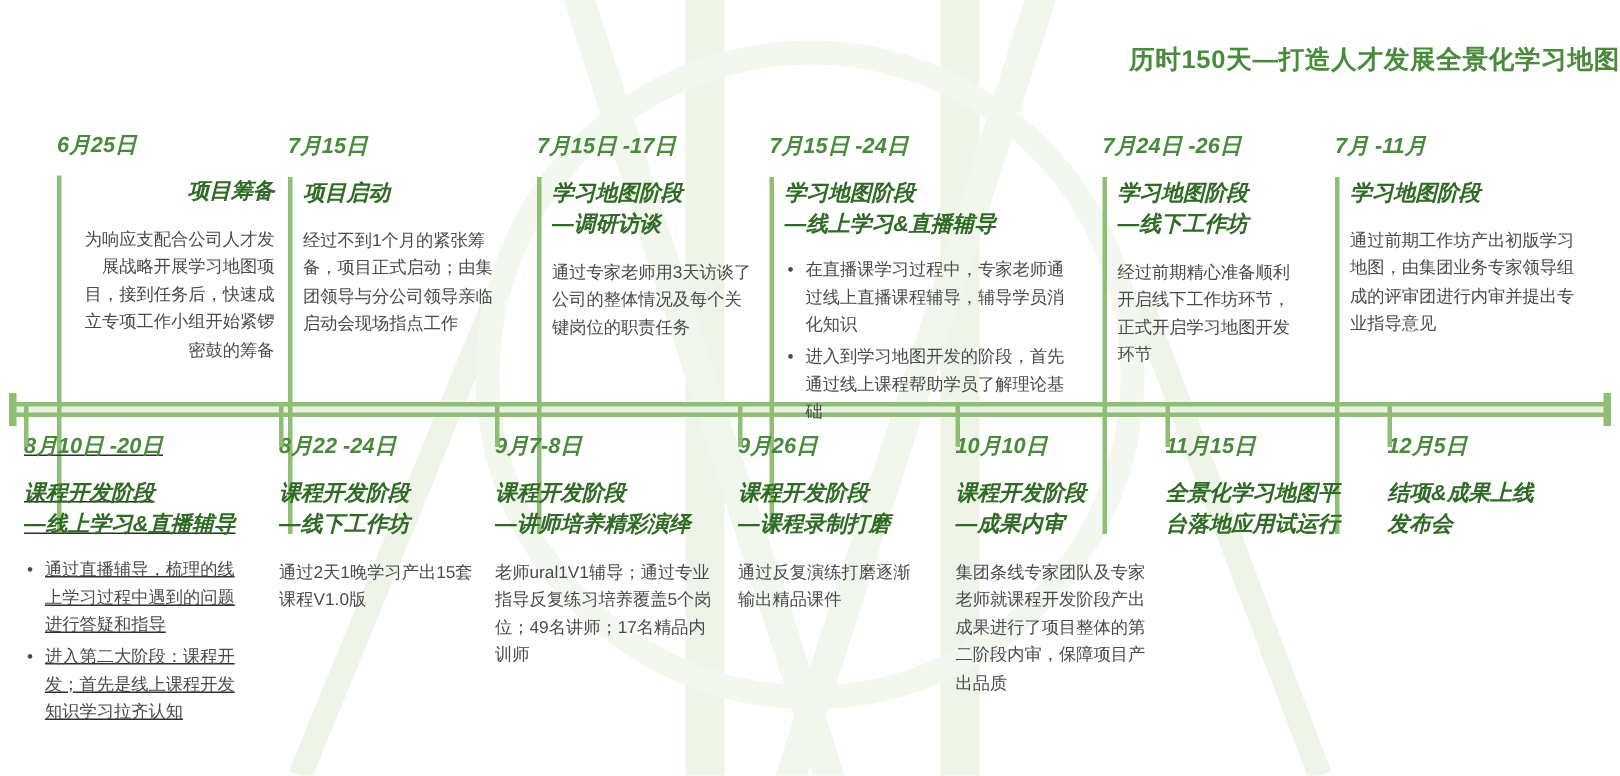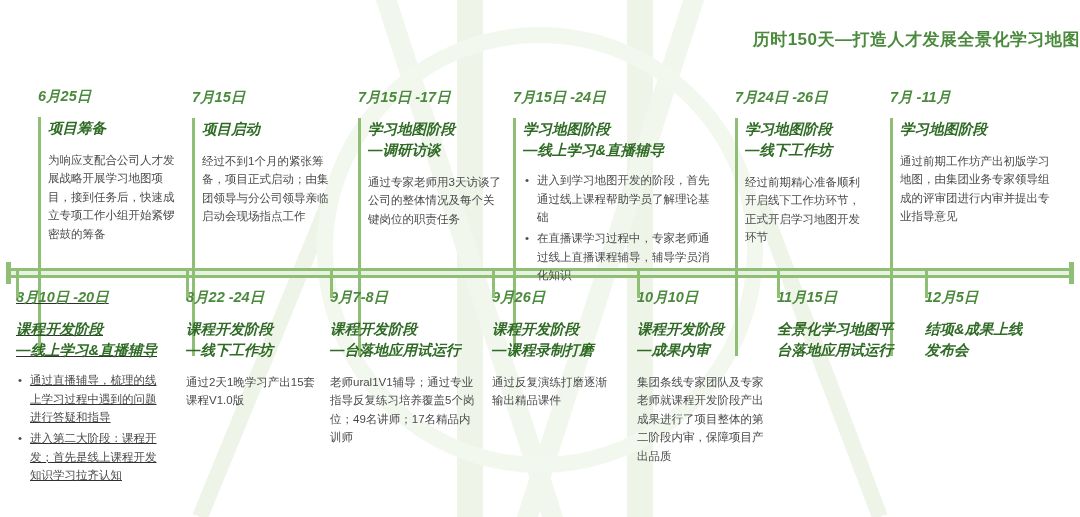--- a/index.html
+++ b/index.html
@@ -143,21 +143,21 @@
   <div id="axis-inner"></div>
 </div>
 <div class="axis-cap" id="axis-cap-left"></div>
 <div class="axis-cap" id="axis-cap-right"></div>
 
 <div class="node node-top" style="left:38px; top:87px; width:145px; height:180px;">
   <div class="stem" style="top:30px; height:238px;"></div>
   <div style="padding-left:0px;">
     <div class="date">6月25日</div>
   </div>
-  <div style="padding-left:10px;">
+  <div style="padding-left:10px;text-align:right;">
     <div class="head">
       <span>项目筹备</span>
     </div>
     <p class="body">为响应支配合公司人才发展战略开展学习地图项目，接到任务后，快速成立专项工作小组开始紧锣密鼓的筹备</p>
   </div>
 </div>
 
 <div class="node node-top" style="left:192px; top:88px; width:140px; height:180px;">
   <div class="stem" style="top:30px; height:238px;"></div>
   <div class="date">7月15日</div>
@@ -183,22 +183,22 @@
 
 <div class="node node-top" style="left:513px; top:88px; width:200px; height:180px;">
   <div class="stem" style="top:30px; height:238px;"></div>
   <div class="date">7月15日 -24日</div>
   <div style="padding-left:10px;">
     <div class="head">
       <span>学习地图阶段</span>
       <span class="line2">—线上学习&amp;直播辅导</span>
     </div>
     <ul class="body">
+      <li>在直播课学习过程中，专家老师通过线上直播课程辅导，辅导学员消化知识</li>
       <li>进入到学习地图开发的阶段，首先通过线上课程帮助学员了解理论基础</li>
-      <li>在直播课学习过程中，专家老师通过线上直播课程辅导，辅导学员消化知识</li>
     </ul>
   </div>
 </div>
 
 <div class="node node-top" style="left:735px; top:88px; width:135px; height:180px;">
   <div class="stem" style="top:30px; height:238px;"></div>
   <div class="date">7月24日 -26日</div>
   <div style="padding-left:10px;">
     <div class="head">
       <span>学习地图阶段</span>
@@ -242,21 +242,21 @@
     <span class="line2">—线下工作坊</span>
   </div>
   <p class="body">通过2天1晚学习产出15套课程V1.0版</p>
 </div>
 
 <div class="node node-bottom" style="left:330px; top:288px; width:150px;">
   <div class="stem" style="top:-20px; height:30px;"></div>
   <div class="date">9月7-8日</div>
   <div class="head">
     <span>课程开发阶段</span>
-    <span class="line2">—台落地应用试运行</span>
+    <span class="line2">—讲师培养精彩演绎</span>
   </div>
   <p class="body">老师ural1V1辅导；通过专业指导反复练习培养覆盖5个岗位；49名讲师；17名精品内训师</p>
 </div>
 
 <div class="node node-bottom" style="left:492px; top:288px; width:125px;">
   <div class="stem" style="top:-20px; height:30px;"></div>
   <div class="date">9月26日</div>
   <div class="head">
     <span>课程开发阶段</span>
     <span class="line2">—课程录制打磨</span>

